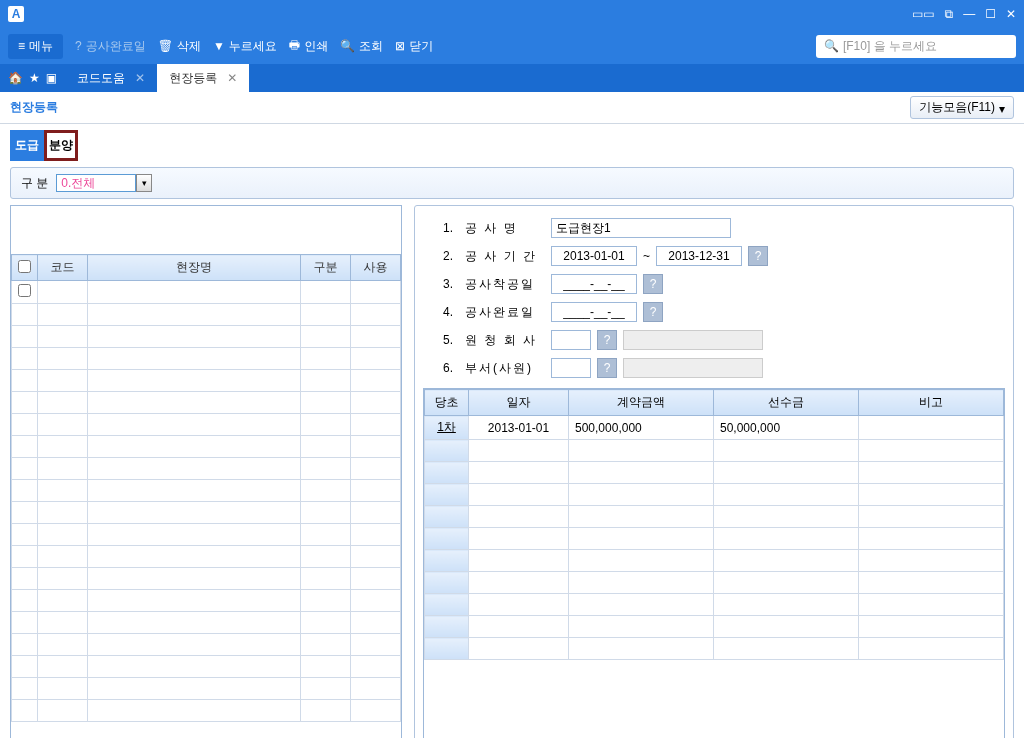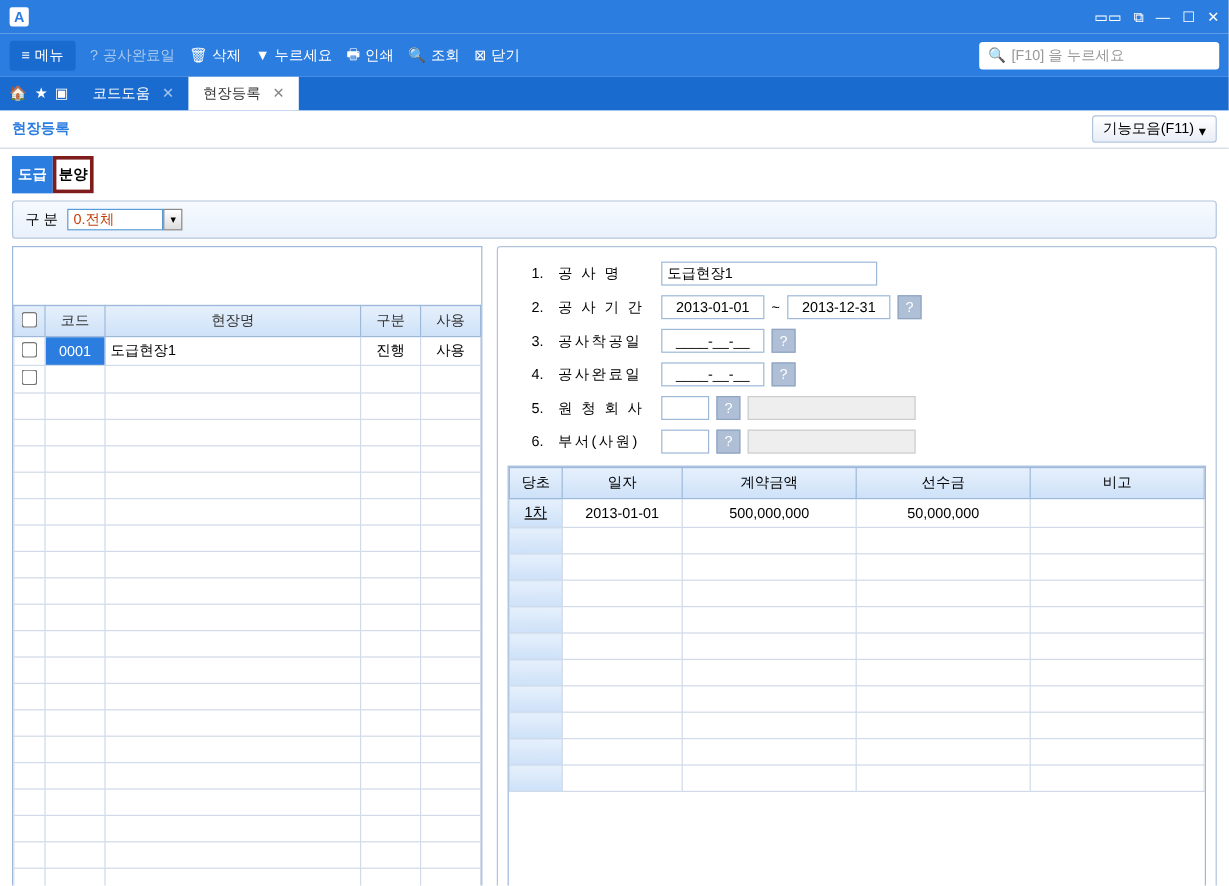--- a/index.html
+++ b/index.html
@@ -33,21 +33,21 @@
 .subheader .title { color: #2b7de0; font-weight: bold; }
 .func-btn { border: 1px solid #b0c4de; background: linear-gradient(#fff,#e8eef6); padding: 2px 8px; border-radius: 3px; cursor: pointer; display: flex; align-items: flex-end; gap: 4px; }
 
 
 .subtabs { display: flex; gap: 0; padding: 6px 10px 0; }
 .subtabs .stab { padding: 4px 2px; border: 3px solid #7f1d1d; background: #fff; cursor: pointer; font-weight: bold; }
 .subtabs .stab.active { background: #2b7de0; color: #fff; border-color: #2b7de0; }
 
 
 .filterbar { margin: 6px 10px; border: 1px solid #b0c4de; background: linear-gradient(#f6faff,#eaf1fb); padding: 6px 10px; border-radius: 3px; display: flex; align-items: flex-end; gap: 8px; }
-.filterbar select, .filterbar input.sel { border: 1px solid #5b9bd5; background: #fff; padding: 1px 4px; width: 80px; color: #c2410c; }
+.filterbar select, .filterbar input.sel { border: 1px solid #5b9bd5; background: #fff; padding: 1px 4px; width: 80px; color: #ec4899; }
 .dropdown-wrap { display: inline-flex; align-items: center; }
 .dropdown-wrap .dd-btn { border: 1px solid #888; background: linear-gradient(#fff,#ddd); width: 16px; height: 18px; display: flex; align-items: center; justify-content: center; cursor: pointer; font-size: 9px; }
 
 
 .main { display: flex; gap: 12px; padding: 0 10px 6px; height: 550px; }
 .leftpane { flex: 0 0 392px; }
 .rightpane { flex: 1; border: 1px solid #b0c4de; border-radius: 3px; padding: 8px; display: flex; flex-direction: column; }
 
 
 .grid { border: 1px solid #9db8d9; height: 100%; overflow: hidden; }
@@ -69,21 +69,21 @@
 .form-row input.w-disp { width: 140px; background: #eee; border-color: #ccc; }
 .help-btn { width: 20px; height: 20px; background: #aebfd6; color: #fff; display: inline-flex; align-items: center; justify-content: center; cursor: pointer; border: 1px solid #8ea4c2; }
 
 
 .rgrid { flex: 1; margin-top: 6px; border: 1px solid #9db8d9; overflow: hidden; }
 .rgrid table { width: 100%; border-collapse: collapse; table-layout: fixed; }
 .rgrid th { background: linear-gradient(#e6f0fc,#cde1f8); border: 1px solid #9db8d9; padding: 4px 2px; font-weight: normal; }
 .rgrid td { border: 1px solid #d0dae8; padding: 3px 6px; height: 22px; background: #fff; }
 .rgrid td.hlabel { background: linear-gradient(#e6f0fc,#cde1f8); text-align: center; text-decoration: underline; }
 .rgrid td.center { text-align: center; }
-.rgrid td.right { text-align: center; }
+.rgrid td.right { text-align: left; }
 .rgrid td.sel { background: #2b7de0; }
 .rgrid tr.selrow td:not(.hlabel) { background: #dbe7f7; }
 </style>
 </head>
 <body>
 
 <div class="titlebar">
   <span class="app-icon">A</span>
   <span class="spacer"></span>
   <div class="win-btns">
@@ -185,27 +185,20 @@
             <th><input type="checkbox" style=""></th>
             <th>코드</th>
             <th>현장명</th>
             <th>구분</th>
             <th>사용</th>
           </tr>
         </thead>
         <tbody id="left-tbody">
             <tr>
               <td class="center"><input type="checkbox" style=""></td>
-      <td class="sel">0001</td>
-      <td>도급현장1</td>
-      <td class="center">진행</td>
-      <td class="center">사용</td>
-            </tr>
-            <tr>
-              <td class="center"><input type="checkbox" style=""></td>
               <td></td>
               <td></td>
               <td></td>
               <td></td>
             </tr>
             <tr>
               <td></td>
               <td></td>
               <td></td>
               <td></td>

